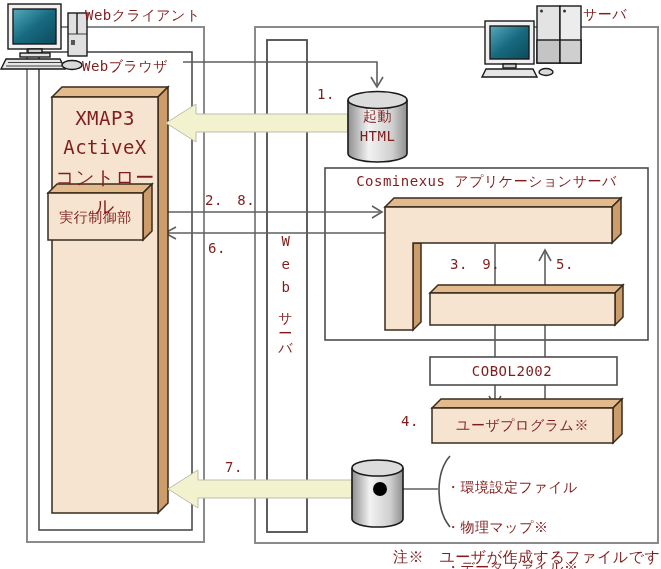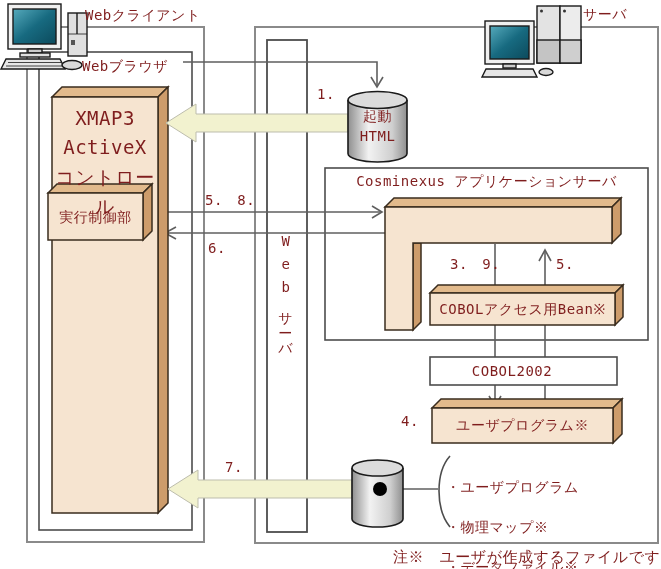--- a/index.html
+++ b/index.html
@@ -151,32 +151,31 @@
   <div class="lbl" style="left:583px;top:6px;">サーバ</div>
 
   <div class="lbl vert" style="left:277px;top:233px;height:140px;">Webサーバ</div>
 
   <div class="lbl ctr" style="left:346px;top:106px;width:63px;line-height:1.45;text-align:center;">起動
 HTML</div>
   <div class="lbl ctr small" style="left:52px;top:104px;width:106px;line-height:1.55;">XMAP3 ActiveX
 コントロール</div>
   <div class="lbl ctr" style="left:48px;top:209px;width:95px;">実行制御部</div>
   <div class="lbl ctr" style="left:325px;top:173px;width:323px;">Cosminexus アプリケーションサーバ</div>
-  <div class="lbl ctr" style="left:430px;top:301px;width:185px;">COBOLアクセス用Bean※</div>
   <div class="lbl ctr" style="left:430px;top:363px;width:164px;">COBOL2002</div>
   <div class="lbl ctr" style="left:432px;top:417px;width:181px;">ユーザプログラム※</div>
 
   <div class="lbl" style="left:317px;top:86px;">1.</div>
-  <div class="lbl" style="left:205px;top:192px;">5.　8.</div>
+  <div class="lbl" style="left:205px;top:192px;">2.　8.</div>
   <div class="lbl" style="left:208px;top:240px;">6.</div>
   <div class="lbl" style="left:450px;top:256px;">3.　9.</div>
   <div class="lbl" style="left:556px;top:256px;">5.</div>
   <div class="lbl" style="left:401px;top:413px;">4.</div>
   <div class="lbl" style="left:225px;top:459px;">7.</div>
 
   <div class="lbl filelist" style="left:446px;top:459px;">
-    <div>・ユーザプログラム</div>
+    <div>・環境設定ファイル</div>
     <div>・物理マップ※</div>
     <div>・データファイル※</div>
   </div>
 
   <div class="lbl" style="left:393px;top:548px;font-size:15px;white-space:nowrap;">注※　ユーザが作成するファイルです。</div>
 </div>
 
 </body></html>

